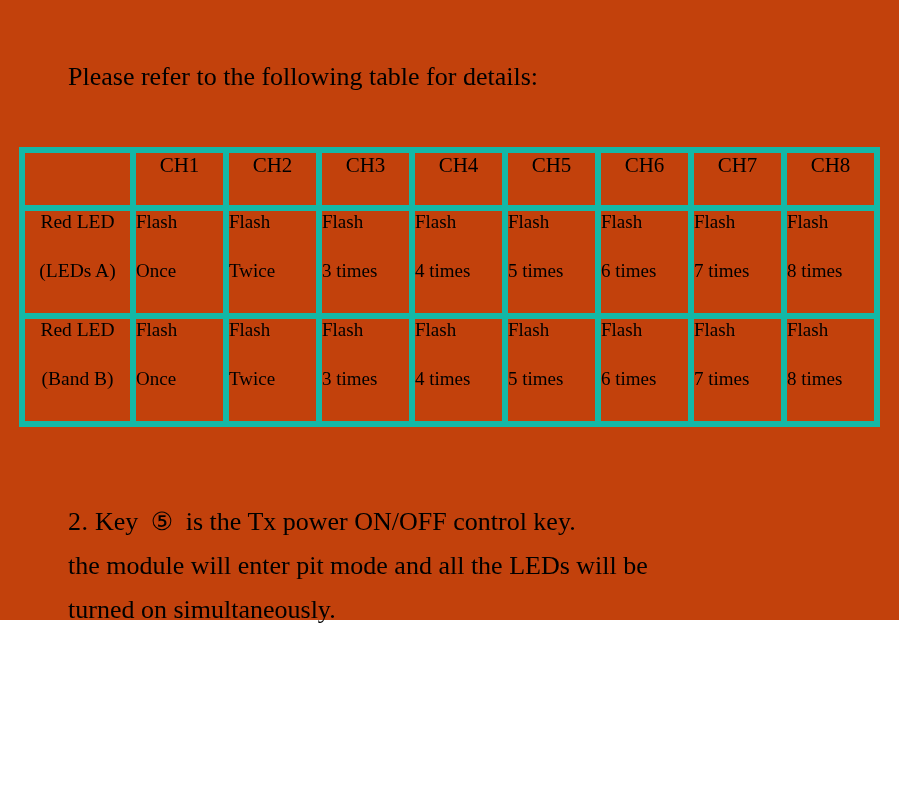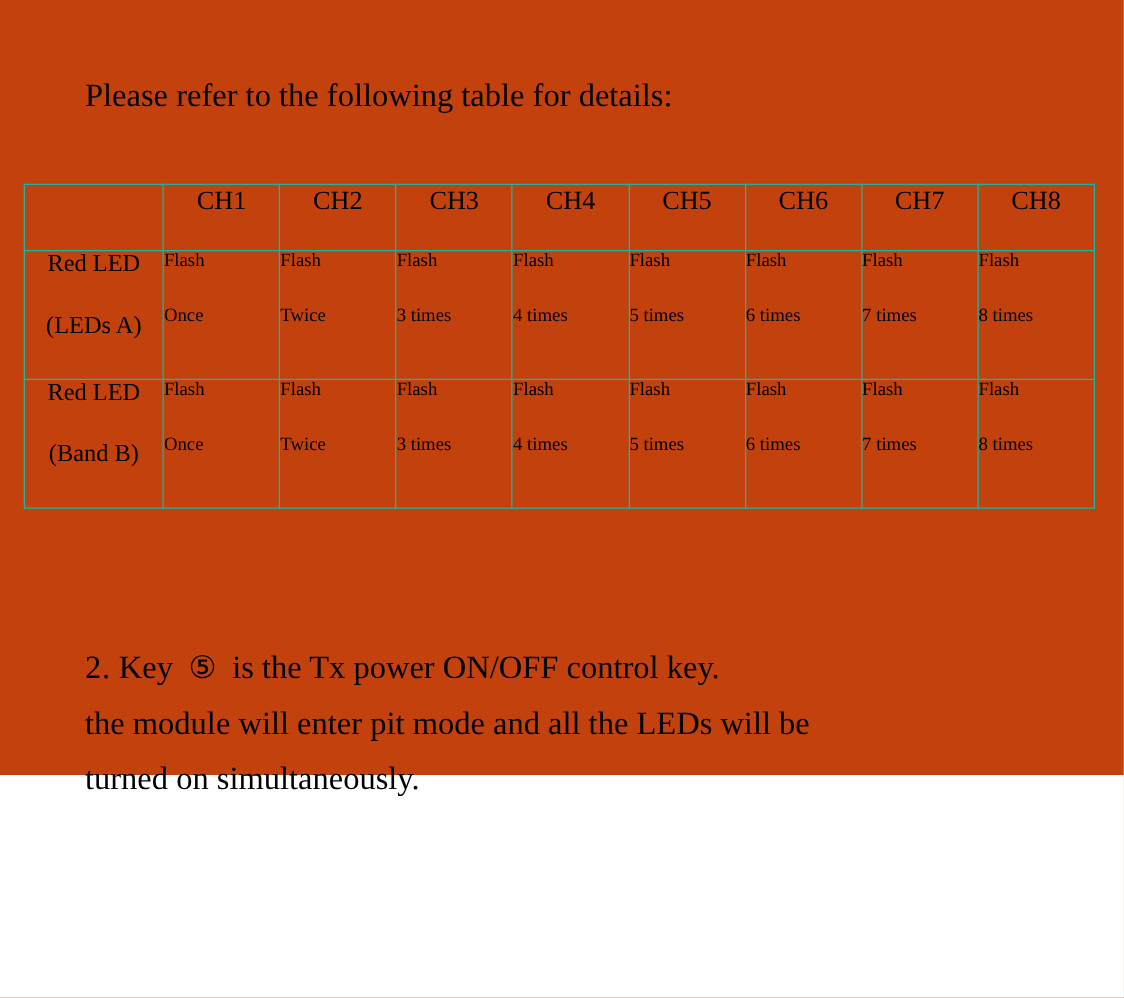--- a/index.html
+++ b/index.html
@@ -34,56 +34,56 @@
   
   .led-table {
     position: absolute;
     left: 19px;
     top: 147px;
     width: 857px;
     border-collapse: collapse;
     table-layout: fixed;
   }
   .led-table td {
-    border: 1px solid #14b8a6;
+    border: 6px solid #14b8a6;
     vertical-align: top;
     padding: 0;
   }
   
   col.c-label { width: 111px; }
   col.c-ch    { width: 93px;  }
 
   
   .hdr-cell {
     height: 52px;
     text-align: center;
     vertical-align: middle;
     font-size: 21px;
   }
   .hdr-blank { text-align: left; }
 
   
   .row-label,
   .row-cell {
     height: 102px;
-    font-size: 15px;
+    font-size: 19px;
     padding: 14px 0 0 11px;
   }
   .row-label { font-size: 19.5px; padding-left: 12px; text-align: center; }
   .cell-line1 { display: block; }
   .cell-line2 { display: block; margin-top: 27px; }
 
   
   tr.band-b td { border-top: 1.6px solid #111111; }
 
   
   .para {
     position: absolute;
     left: 68px;
-    top: 512px;
+    top: 500px;
     width: 800px;
     font-size: 26px;
     line-height: 44px;
   }
   .para-line { white-space: nowrap; }
   .key-num {
     font-size: 25px;
     padding: 0 6px;
   }
   .num-lead { letter-spacing: 0.5px; }

